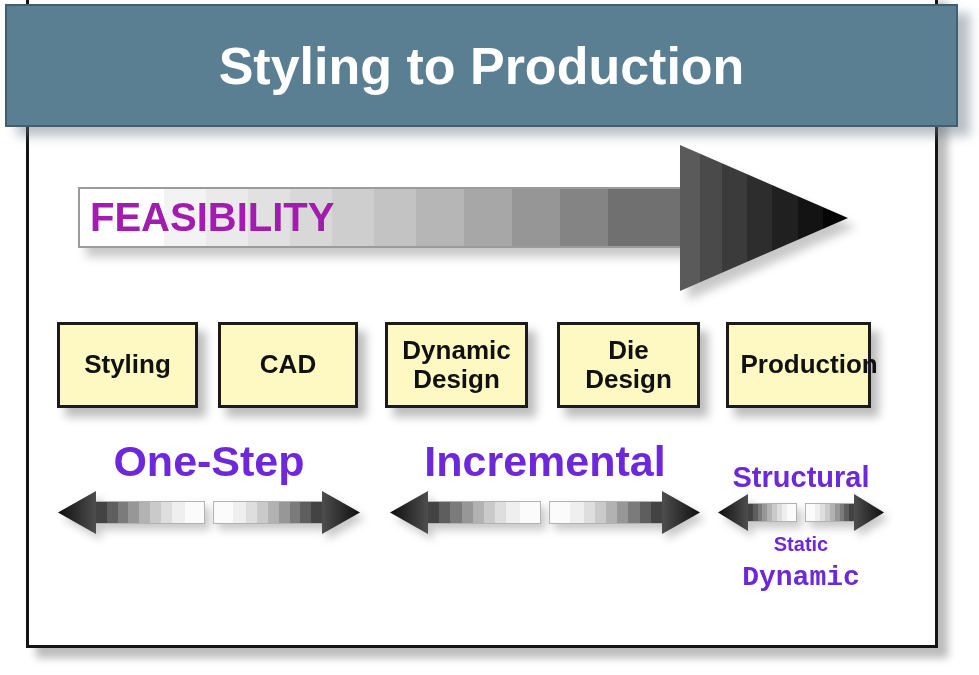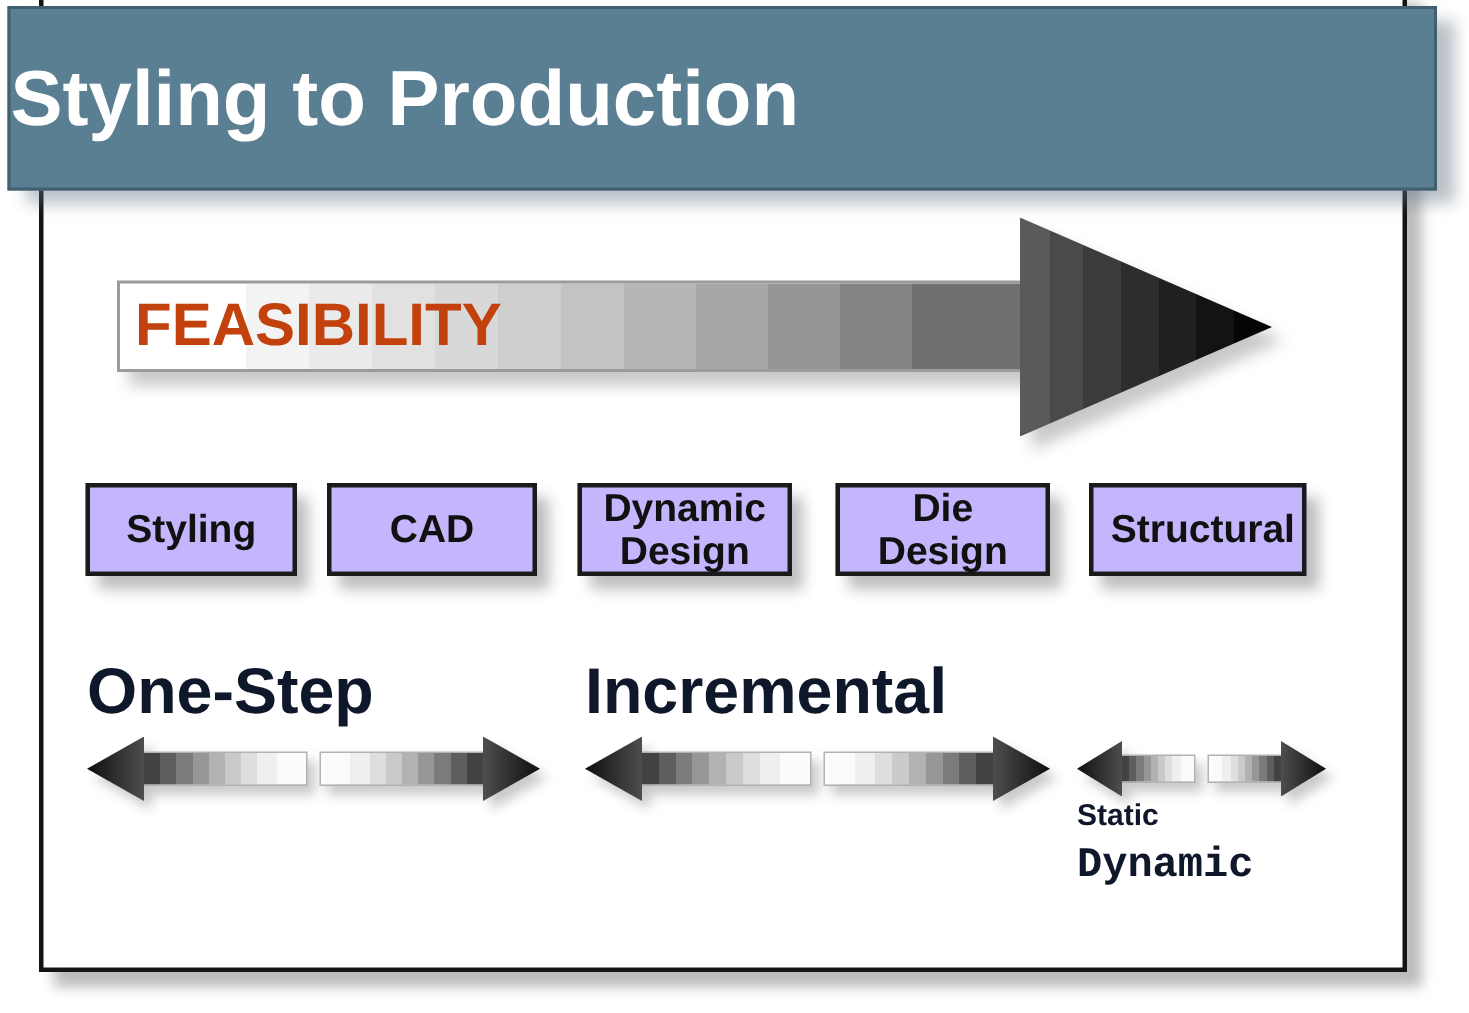--- a/index.html
+++ b/index.html
@@ -7,56 +7,56 @@
             font-family:"Liberation Sans", sans-serif; }
 
   
   .slide { position:absolute; left:26px; top:-8px; width:912px; height:656px; box-sizing:border-box;
            background:#ffffff; border:3px solid #141414; box-shadow:10px 10px 8px #bcbcbc; z-index:1; }
 
   
   .title-band { position:absolute; left:5px; top:4px; width:953px; height:123px; box-sizing:border-box;
                 background:#5a7f92; border:2px solid #40606f;
                 box-shadow:12px 9px 10px rgba(98,116,128,0.45);
-                display:flex; align-items:center; justify-content:flex-start; z-index:3; }
+                display:flex; align-items:center; justify-content:center; z-index:3; }
   .title { font-size:52px; font-weight:bold; color:#ffffff; }
 
   
   .big-arrow { position:absolute; left:78px; top:145px; width:772px; height:146px; z-index:2;
                filter:drop-shadow(8px 9px 5px #c8c8c8); }
   .ba-shaft { position:absolute; left:0; top:42px; width:604px; height:61px; box-sizing:border-box;
               border:2px solid #9b9b9b;
               background:linear-gradient(to right,
                 #ffffff 0 14%, #f3f3f3 14% 21%, #eaeaea 21% 28%, #e1e1e1 28% 35%,
                 #d8d8d8 35% 42%, #cecece 42% 49%, #c3c3c3 49% 56%, #b6b6b6 56% 64%,
                 #a7a7a7 64% 72%, #969696 72% 80%, #848484 80% 88%, #707070 88% 100%); }
   .ba-head { position:absolute; left:602px; top:0; width:168px; height:146px;
              clip-path:polygon(0 0, 100% 50%, 0 100%);
              background:linear-gradient(to right,
                #5a5a5a 0 12%, #4a4a4a 12% 25%, #3b3b3b 25% 40%, #2d2d2d 40% 55%,
                #202020 55% 70%, #131313 70% 85%, #050505 85% 100%); }
   .ba-label { position:absolute; top:42px; height:61px; display:flex; align-items:center;
               font-weight:bold; font-size:40px; white-space:nowrap; }
-  .ba-label.left  { left:12px;  color:#c2410c; }
+  .ba-label.left  { left:12px;  color:#a21caf; }
   .ba-label.right { left:474px; color:#ffffff; }
 
   
-  .pbox { position:absolute; top:322px; height:62px; box-sizing:border-box; background:#c4b5fd;
+  .pbox { position:absolute; top:322px; height:86px; box-sizing:border-box; background:#fef9c3;
           border:3px solid #1b1b1b; box-shadow:8px 9px 9px #bdbdbd;
           display:flex; align-items:center; justify-content:center; z-index:2; }
   .pbox span { display:block; text-align:center; font-weight:bold; font-size:26px; line-height:1.12;
                color:#111111; max-width:116px; }
   .pbox.b1 { left:57px;  width:141px; }
   .pbox.b2 { left:218px; width:140px; }
   .pbox.b3 { left:385px; width:143px; }
   .pbox.b4 { left:557px; width:143px; }
   .pbox.b5 { left:726px; width:145px; }
 
   
-  .range-label { position:absolute; font-weight:bold; color:#0f172a; z-index:2;
+  .range-label { position:absolute; text-align:center; font-weight:bold; color:#6d28d9; z-index:2;
                  white-space:nowrap; }
   .rl-one    { left:58px;  width:302px; top:437px; font-size:43px; }
   .rl-inc    { left:390px; width:310px; top:437px; font-size:43px; }
   .rl-str    { left:718px; width:166px; top:461px; font-size:29px; }
   .rl-static { left:718px; width:166px; top:533px; font-size:20px; }
   .rl-dyn    { left:718px; width:166px; top:562px; font-size:28px;font-family:Liberation Mono, monospace; }
 
   
   .darrow { position:absolute; display:flex; align-items:center; z-index:2;
             filter:drop-shadow(5px 6px 4px #c9c9c9); }
@@ -105,25 +105,26 @@
   <div class="pbox b2">
     <span>CAD</span>
   </div>
   <div class="pbox b3">
     <span>Dynamic Design</span>
   </div>
   <div class="pbox b4">
     <span>Die Design</span>
   </div>
   <div class="pbox b5">
-    <span>Structural</span>
+    <span>Production</span>
   </div>
 
   <div class="range-label rl-one">One-Step</div>
   <div class="range-label rl-inc">Incremental</div>
+  <div class="range-label rl-str">Structural</div>
 
   <div class="darrow a1">
     <div class="dhead l"></div>
     <div class="dseg l"></div>
     <div class="dseg r"></div>
     <div class="dhead r"></div>
   </div>
 
   <div class="darrow a2">
     <div class="dhead l"></div>

